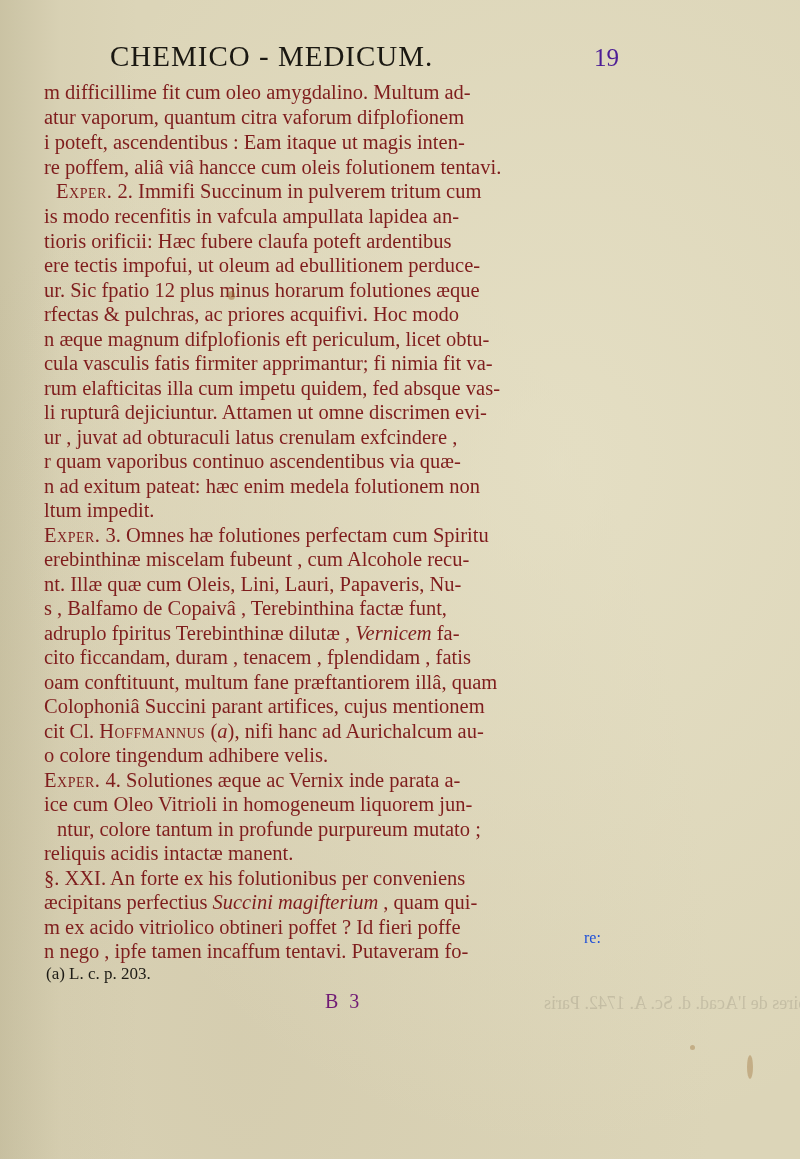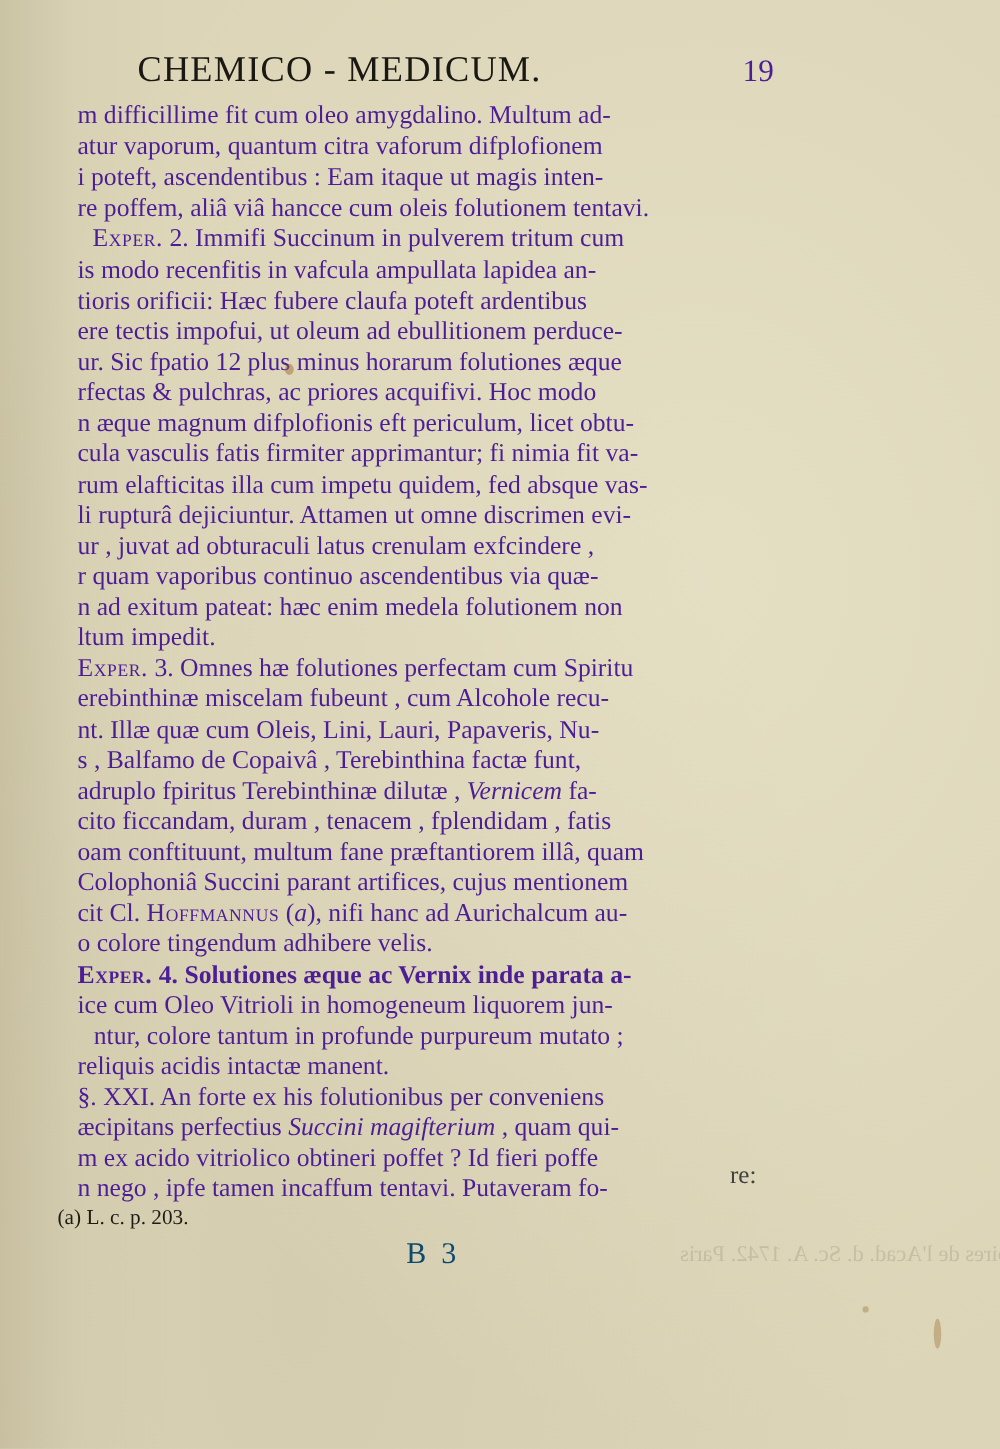--- a/index.html
+++ b/index.html
@@ -51,55 +51,55 @@
       color: #4c1d95;
     }
     .body-text {
       position: absolute;
       left: 0;
       top: 80px;
       width: 560px;
     }
     .line {
       position: absolute;
-      left: 18px;
+      left: 0;
       height: 24px;
       font-size: 20.5px;
       line-height: 24px;
       white-space: nowrap;
-      color: #4c1d95;
+      color: #7f1d1d;
     }
     .sc {
       font-variant: small-caps;
       letter-spacing: 0.5px;
     }
     .it {
       font-style: italic;
     }
     .catchword {
       position: absolute;
       left: 540px;
       top: 929px;
-      font-size: 20px;
-      color: #404040;
+      font-size: 16px;
+      color: #1d4ed8;
     }
     .footnote {
       position: absolute;
       left: 2px;
       top: 964px;
       font-size: 17px;
       color: #1d1b15;
       white-space: nowrap;
     }
     .signature {
       position: absolute;
       left: 281px;
       top: 990px;
-      font-size: 24px;
-      color: #0c4a6e;
+      font-size: 20px;
+      color: #701a75;
       letter-spacing: 3px;
     }
     .stain {
       position: absolute;
       border-radius: 50%;
       background: rgba(150,100,40,0.35);
     }
     .show-through {
       position: absolute;
       left: 500px;
@@ -142,21 +142,21 @@
       <div class="line" style="top: 443px;"><span class="sc">Exper.</span><span>  3. Omnes hæ folutiones perfectam cum Spiritu</span></div>
       <div class="line" style="top: 467px;"><span>erebinthinæ miscelam fubeunt , cum Alcohole recu-</span></div>
       <div class="line" style="top: 492px;"><span>nt. Illæ quæ cum Oleis, Lini, Lauri, Papaveris, Nu-</span></div>
       <div class="line" style="top: 516px;"><span>s ,  Balfamo de Copaivâ , Terebinthina factæ funt,</span></div>
       <div class="line" style="top: 541px;"><span>adruplo fpiritus Terebinthinæ dilutæ , </span><span class="it">Vernicem</span><span> fa-</span></div>
       <div class="line" style="top: 565px;"><span>  cito ficcandam, duram , tenacem , fplendidam , fatis</span></div>
       <div class="line" style="top: 590px;"><span>oam conftituunt, multum fane præftantiorem illâ, quam</span></div>
       <div class="line" style="top: 614px;"><span>  Colophoniâ Succini parant artifices, cujus mentionem</span></div>
       <div class="line" style="top: 639px;"><span>cit Cl. </span><span class="sc">Hoffmannus</span><span> (</span><span class="it">a</span><span>), nifi hanc ad Aurichalcum au-</span></div>
       <div class="line" style="top: 663px;"><span>o colore tingendum adhibere velis.</span></div>
-      <div class="line" style="top: 688px; font-weight: bold;"><span>  </span><span class="sc">Exper.</span><span> 4.  Solutiones æque ac Vernix inde parata a-</span></div>
+      <div class="line" style="top: 688px;"><span>  </span><span class="sc">Exper.</span><span> 4.  Solutiones æque ac Vernix inde parata a-</span></div>
       <div class="line" style="top: 712px;"><span>ice  cum Oleo Vitrioli in homogeneum liquorem jun-</span></div>
       <div class="line" style="top: 737px; padding-left: 13px;"><span>ntur, colore tantum in profunde purpureum mutato ;</span></div>
       <div class="line" style="top: 761px;"><span>  reliquis acidis intactæ manent.</span></div>
       <div class="line" style="top: 786px;"><span>  §. XXI. An forte ex his folutionibus per conveniens</span></div>
       <div class="line" style="top: 810px;"><span>æcipitans perfectius </span><span class="it">Succini magifterium</span><span> , quam qui-</span></div>
       <div class="line" style="top: 835px;"><span>m ex acido vitriolico obtineri poffet ?  Id fieri poffe</span></div>
       <div class="line" style="top: 859px;"><span>n nego , ipfe tamen incaffum tentavi.  Putaveram fo-</span></div>
     </div>
 
   <span class="catchword">re:</span>

